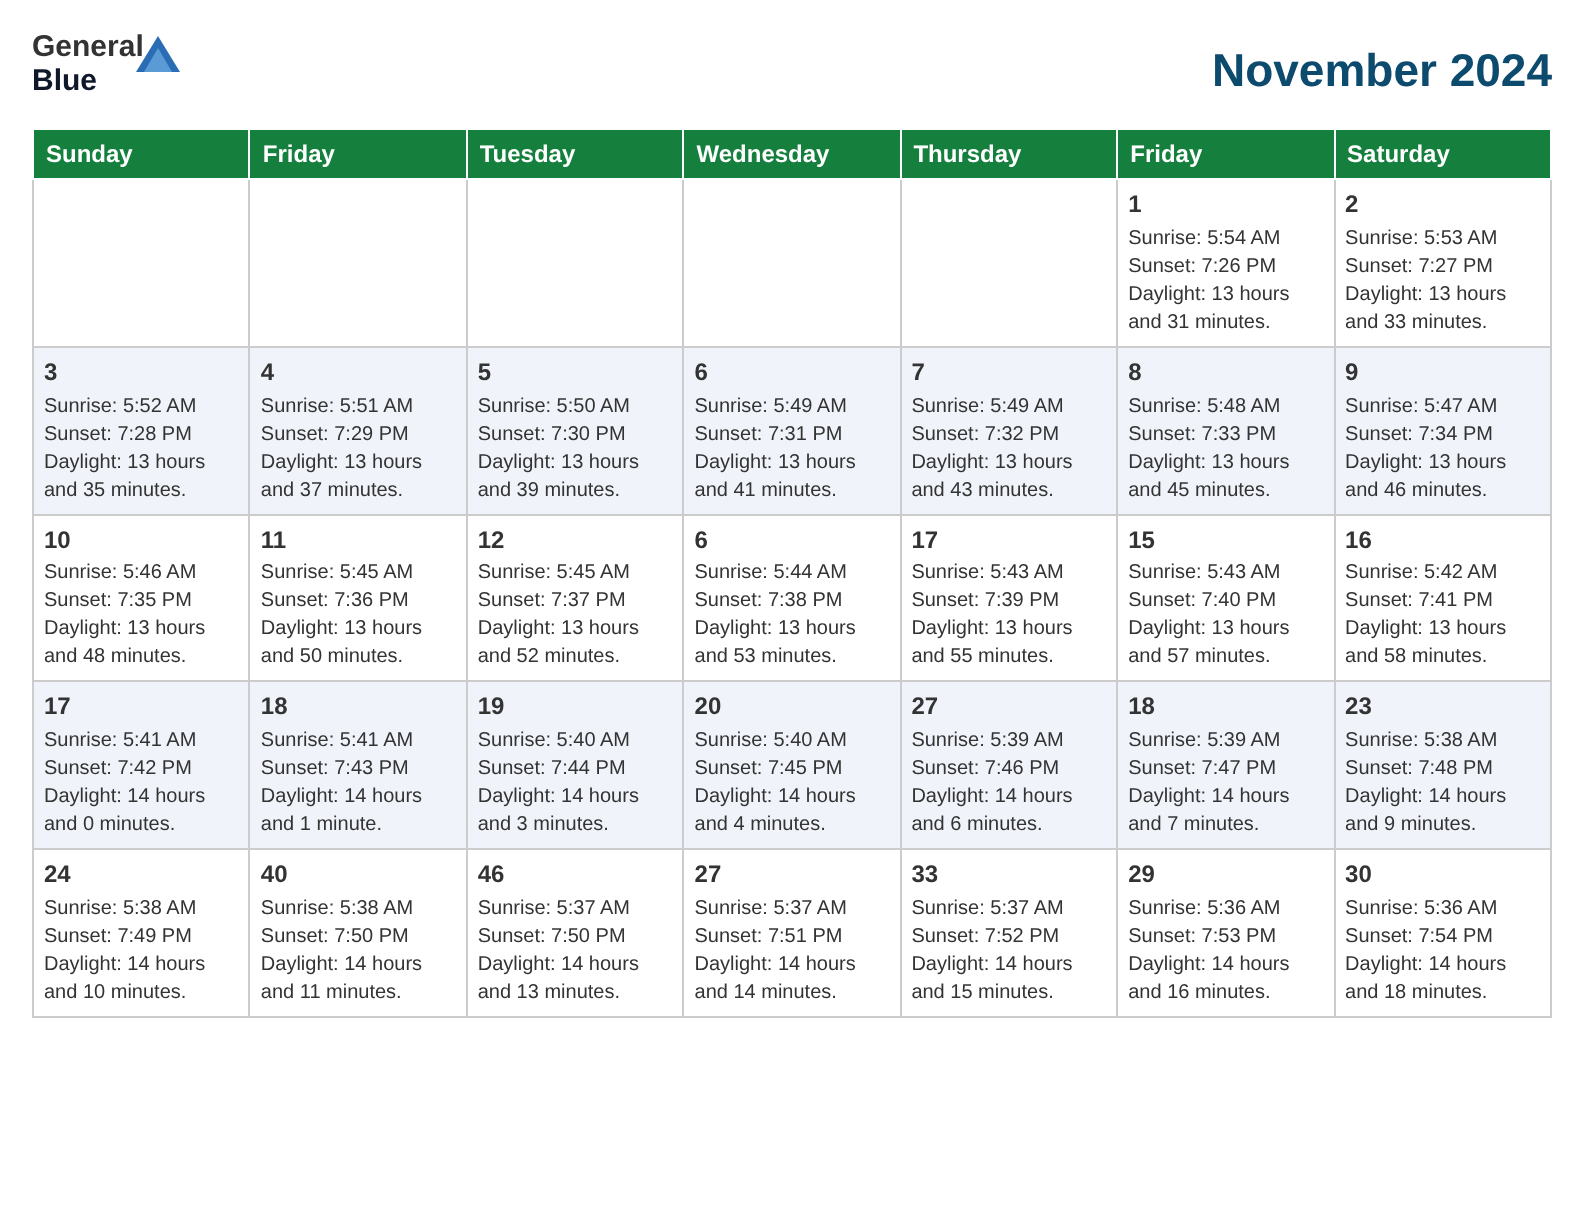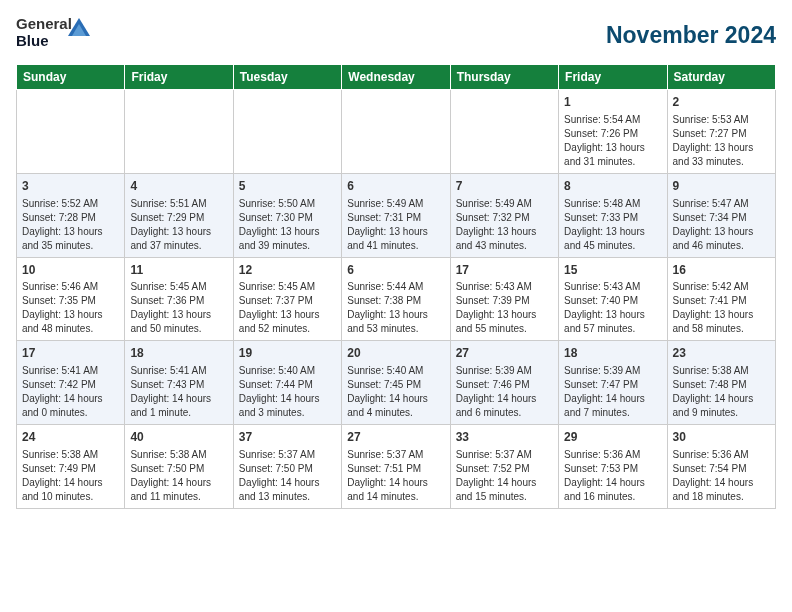--- a/index.html
+++ b/index.html
@@ -220,21 +220,21 @@
       <tr>
         <td>
           <span class="day-num">24</span>
           <div class="cell-text">Sunrise: 5:38 AM<br>Sunset: 7:49 PM<br>Daylight: 14 hours and 10 minutes.</div>
         </td>
         <td>
           <span class="day-num">40</span>
           <div class="cell-text">Sunrise: 5:38 AM<br>Sunset: 7:50 PM<br>Daylight: 14 hours and 11 minutes.</div>
         </td>
         <td>
-          <span class="day-num">37</span>
+          <span class="day-num">46</span>
           <div class="cell-text">Sunrise: 5:37 AM<br>Sunset: 7:50 PM<br>Daylight: 14 hours and 13 minutes.</div>
         </td>
         <td>
           <span class="day-num">27</span>
           <div class="cell-text">Sunrise: 5:37 AM<br>Sunset: 7:51 PM<br>Daylight: 14 hours and 14 minutes.</div>
         </td>
         <td>
           <span class="day-num">33</span>
           <div class="cell-text">Sunrise: 5:37 AM<br>Sunset: 7:52 PM<br>Daylight: 14 hours and 15 minutes.</div>
         </td>

